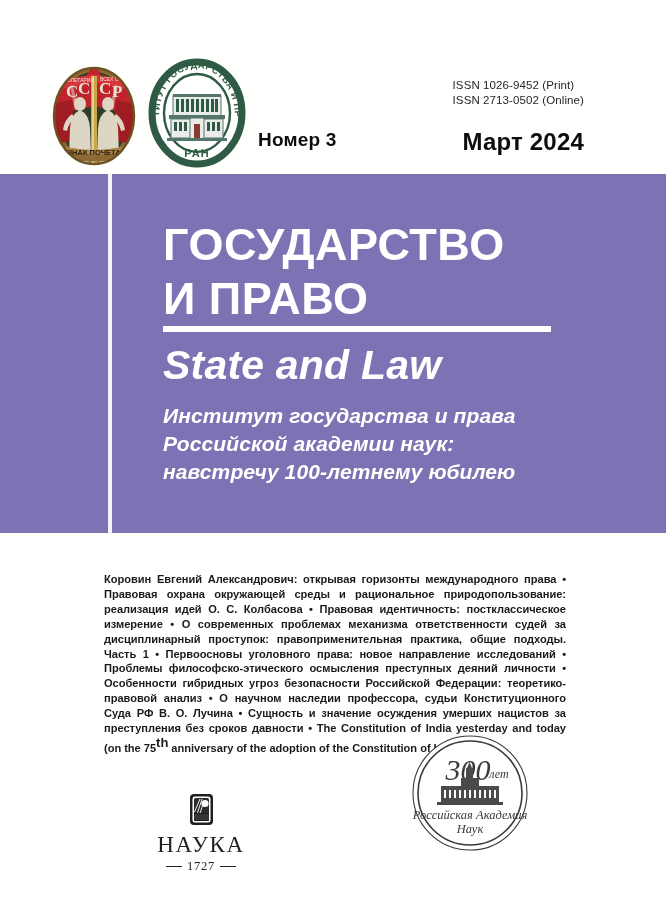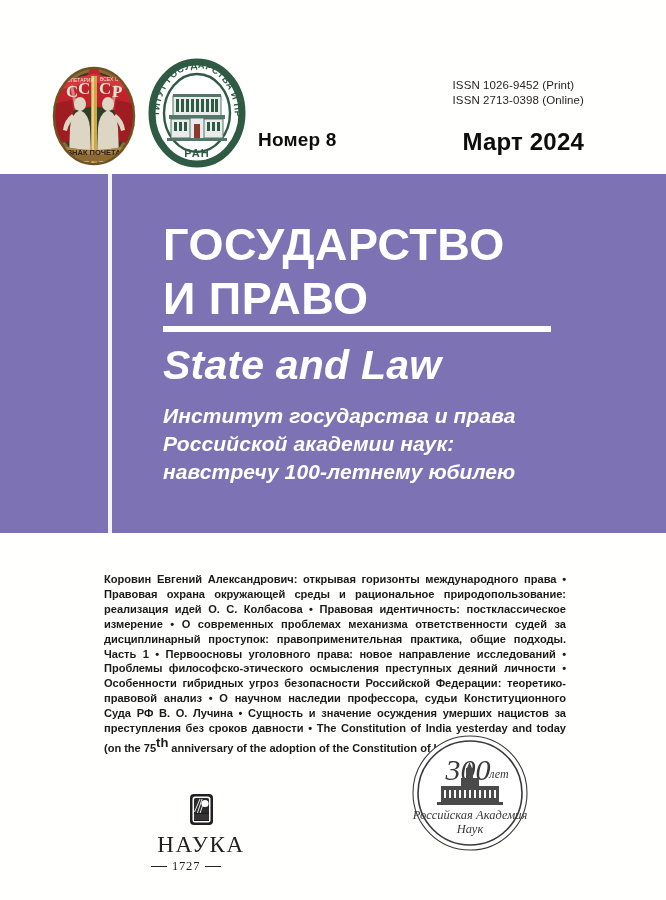--- a/index.html
+++ b/index.html
@@ -153,20 +153,21 @@
     font-family: "Liberation Serif", serif;
     font-size: 23px;
     letter-spacing: 1.6px;
     color: #231f20;
     text-align: center;
   }
   .nauka-year-row {
     margin-top: 1px;
     display: flex;
     align-items: center;
+    justify-content: center;
     gap: 5px;
   }
   .nauka-dash {
     width: 16px; height: 1.5px;
     background: #231f20;
   }
   .nauka-year {
     font-family: "Liberation Serif", serif;
     font-size: 12.5px;
     letter-spacing: 0.8px;
@@ -274,24 +275,24 @@
         <rect x="20" y="80" width="60" height="3" fill="#54756a"></rect>
       </g>
       <text font-family="'Liberation Sans',sans-serif" font-size="9.2" font-weight="bold" fill="#2f5a43" letter-spacing="0.6">
         <textPath href="#arcTop" startOffset="50%" text-anchor="middle">ИНСТИТУТ ГОСУДАРСТВА И ПРАВА</textPath>
       </text>
       <text x="50" y="99" font-family="'Liberation Sans',sans-serif" font-size="11" font-weight="bold" fill="#2f5a43" text-anchor="middle" letter-spacing="1">РАН</text>
     </svg>
 
     <div class="issn-block">
       <div>ISSN 1026-9452 (Print)</div>
-      <div>ISSN 2713-0398 (Online)</div>
+      <div>ISSN 2713-0502 (Online)</div>
     </div>
 
-    <div class="issue-number">Номер 8</div>
+    <div class="issue-number">Номер 3</div>
     <div class="issue-date">Март 2024</div>
   </div>
 
   <div class="band"></div>
   <div class="band-divider"></div>
 
   <div class="band-inner">
     <div class="title-ru">ГОСУДАРСТВО
 И  ПРАВО</div>
     <div class="title-rule"></div>

